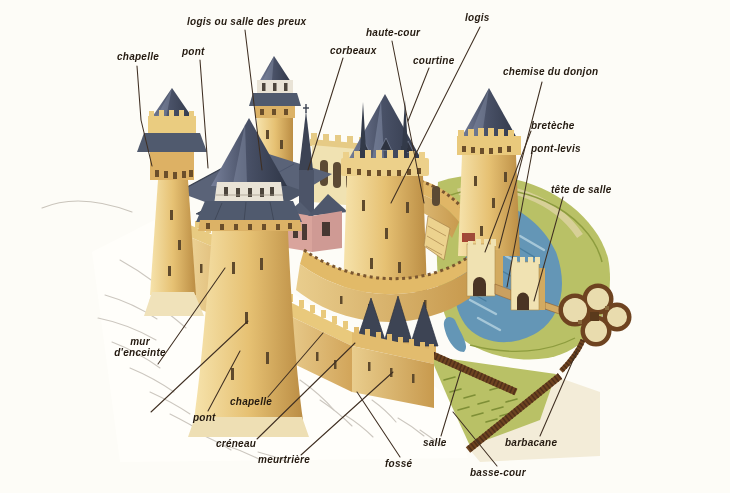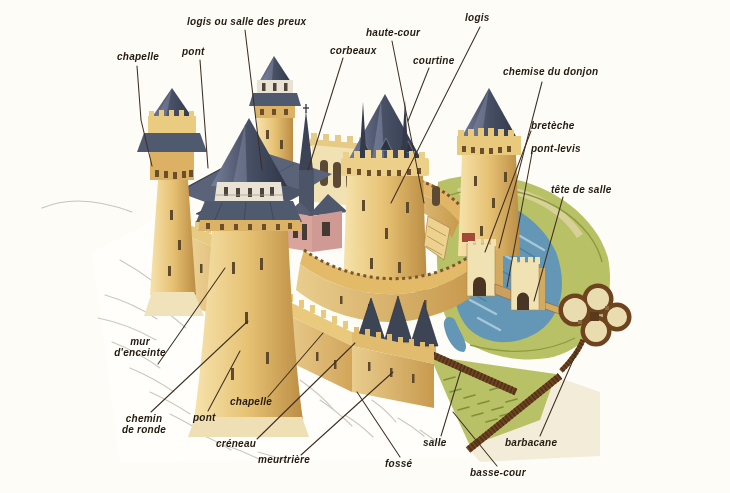--- a/index.html
+++ b/index.html
@@ -453,22 +453,20 @@
 <div class="lbl" style="left:330px;top:45px">corbeaux</div>
 <div class="lbl" style="left:366px;top:27px">haute-cour</div>
 <div class="lbl" style="left:465px;top:12px">logis</div>
 <div class="lbl" style="left:413px;top:55px">courtine</div>
 <div class="lbl" style="left:503px;top:66px">chemise du donjon</div>
 <div class="lbl" style="left:531px;top:120px">bretèche</div>
 <div class="lbl" style="left:531px;top:143px">pont-levis</div>
 <div class="lbl" style="left:551px;top:184px">tête de salle</div>
 <div class="lbl c" style="left:104px;top:336px;width:72px">mur
 d'enceinte</div>
-<div class="lbl c" style="left:108px;top:413px;width:72px">chemin
-de ronde</div>
 <div class="lbl" style="left:193px;top:412px">pont</div>
 <div class="lbl" style="left:230px;top:396px">chapelle</div>
 <div class="lbl" style="left:216px;top:438px">créneau</div>
 <div class="lbl" style="left:258px;top:454px">meurtrière</div>
 <div class="lbl" style="left:385px;top:458px">fossé</div>
 <div class="lbl" style="left:423px;top:437px">salle</div>
 <div class="lbl" style="left:505px;top:437px">barbacane</div>
 <div class="lbl" style="left:470px;top:467px">basse-cour</div>
 
 </div>

